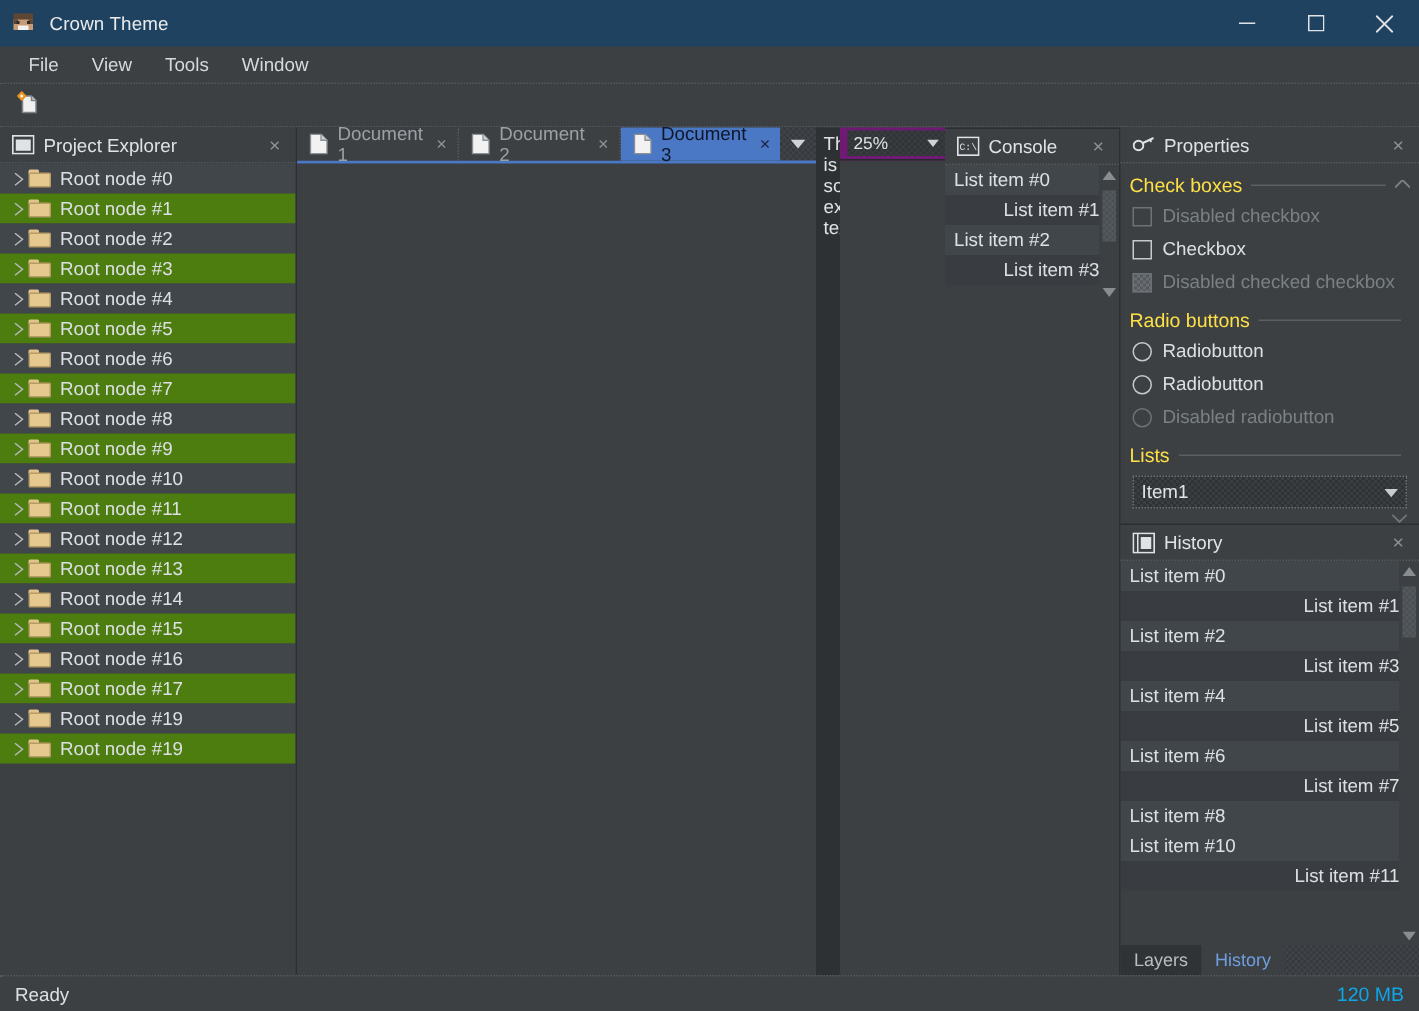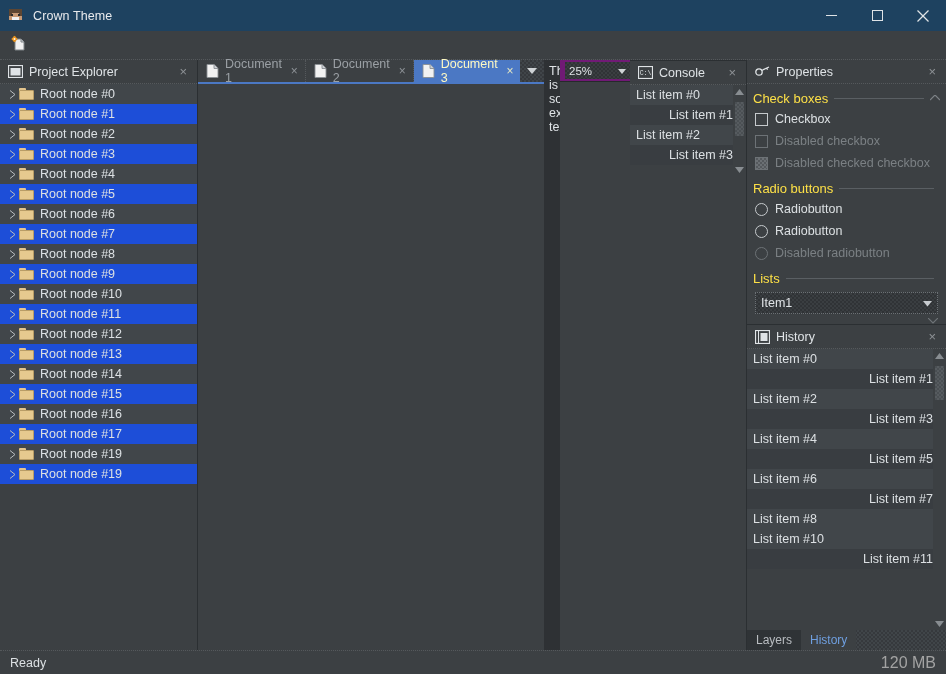--- a/index.html
+++ b/index.html
@@ -50,39 +50,39 @@
     height: 24px; flex:0 0 24px; display:flex; align-items:center; background:#3c4043;
     border-bottom: 1px dotted #55595c; padding: 0 4px;
   }
   .panel-header .ph-icon { width:15px;height:15px;margin:0 6px 0 4px;display:flex;align-items:center;justify-content:center;flex:0 0 15px;}
   .panel-header .ph-title { font-size:12.5px; color:#dfe3e6; }
   .panel-header .ph-close { margin-left:auto; color:#8e9296; font-size:13px; padding:0 6px; line-height:1; }
 
   .tree { flex:1 1 auto; overflow:hidden; background:#3c4043; }
   .tree-row { height:20px; display:flex; align-items:center; padding-left:5px; font-size:12.5px; color:#dce0e3; }
   .tree-row.alt { background:#41464a; }
-  .tree-row.norm { background:#1d4ed8; }
+  .tree-row.norm { background:#4d7c0f; }
   .tw { width:14px; flex:0 0 14px; display:flex; align-items:center; justify-content:center; }
   .tw svg { display:block; }
   .folder { width:15px; height:12px; flex:0 0 15px; margin-right:6px; position:relative; }
   .folder .tab { position:absolute; left:0; top:0; width:7px; height:3px; background:#e3c48d; border-radius:1px 1px 0 0;}
   .folder .bdy { position:absolute; left:0; top:2px; width:15px; height:10px; background:#e6c98f; border:1px solid #b89c66; border-radius:1px;}
 
   
   .center { flex:1 1 auto; display:flex; min-width:0; background:#3c4043; }
   .tabbar { height:24px; flex:0 0 24px; display:flex; align-items:stretch;
             background-color:#36393d;
             background-image:
               linear-gradient(45deg,#404549 25%,transparent 25%,transparent 75%,#404549 75%),
               linear-gradient(45deg,#404549 25%,transparent 25%,transparent 75%,#404549 75%);
             background-size:4px 4px; background-position:0 0,2px 2px;
             border-bottom: 2px solid #4b78c4; position:relative; }
   .doc-tab { display:flex; align-items:center; padding:0 7px 0 8px; font-size:12.5px; color:#9ba0a5;
              background:#3c4043; border-right:1px dotted #55595c; }
-  .doc-tab.active { background:#4b78c4; color:#fef9c3; border-right:none; }
+  .doc-tab.active { background:#4b78c4; color:#0f172a; border-right:none; }
   .doc-tab .dt-icon { width:13px;height:14px;margin-right:6px;flex:0 0 13px;}
   .doc-tab .dt-close { margin-left:8px; font-size:12px; line-height:1; opacity:.85; }
   .tabbar-spacer { flex:1 1 auto; }
   .tabbar-menu { width:26px; display:flex; align-items:center; justify-content:center; color:#cfd3d6; }
 
   .editor { flex:1 1 auto; background:#2e3134; padding:4px 0 0 5px; overflow:hidden; position:relative; }
   .editor-text { font-size:12.5px; color:#dfe3e6; }
 
   .zoombar { height:22px; flex:0 0 22px; background:#701a75; display:flex; align-items:center; padding-left:5px;
              border-bottom:1px solid #26292b; }
@@ -160,21 +160,21 @@
                  linear-gradient(45deg,#404549 25%,transparent 25%,transparent 75%,#404549 75%),
                  linear-gradient(45deg,#404549 25%,transparent 25%,transparent 75%,#404549 75%);
                background-size:4px 4px; background-position:0 0,2px 2px; }
   .dock-tab { display:flex; align-items:center; padding:0 9px; font-size:12px; color:#b9bdc1; background:#2f3336; }
   .dock-tab.active { color:#6f9fe0; background:#3c4043; }
 
   
   .statusbar { height:24px; flex:0 0 24px; background:#3c4043; display:flex; align-items:center;
                border-top:1px dotted #55595c; padding:0 10px; }
   .status-left { font-size:12.5px; color:#dce0e3; }
-  .status-right { margin-left:auto; font-size:16px; color:#a3a3a3; }
+  .status-right { margin-left:auto; font-size:13px; color:#0ea5e9; }
 </style>
 </head>
 <body>
 
 <div class="app">
 
   <div class="titlebar">
     <div class="app-icon">
       <svg width="17" height="17" viewBox="0 0 17 17">
         <rect x="2" y="2" width="13" height="4" fill="#5e4632"></rect>
@@ -200,20 +200,26 @@
       </div>
       <div class="win-btn">
         <svg width="12" height="12" viewBox="0 0 12 12">
             <line x1="0.5" y1="0.5" x2="11.5" y2="11.5" stroke="#dfe3e6" stroke-width="1.2"></line>
             <line x1="11.5" y1="0.5" x2="0.5" y2="11.5" stroke="#dfe3e6" stroke-width="1.2"></line>
           </svg>
       </div>
     </div>
   </div>
 
+  <div class="menubar">
+    <div class="menu-item">File</div>
+    <div class="menu-item">View</div>
+    <div class="menu-item">Tools</div>
+    <div class="menu-item">Window</div>
+  </div>
 
   <div class="toolbar">
     <div class="tb-btn">
       <span>
         <svg width="18" height="18" viewBox="0 0 18 18">
           <path d="M6 5 h6 l3 3 v8 h-9 z" fill="#f0f0f0" stroke="#7d8286" stroke-width="1"></path>
           <path d="M12 5 v3 h3" fill="#c9cdd1" stroke="#7d8286" stroke-width="1"></path>
           <g fill="#e8941f">
             <rect x="3" y="4" width="5" height="2"></rect>
               <rect x="4.5" y="2.5" width="2" height="5"></rect>
@@ -592,27 +598,27 @@
 
         <div class="grp-head">
           <span class="grp-title">Check boxes</span>
           <span class="grp-line"></span>
           <span class="grp-chev">
             <svg width="10" height="6" viewBox="0 0 10 6">
                 <path d="M0 5 L5 0 L10 5" fill="none" stroke="#7d8286" stroke-width="1.2"></path>
               </svg>
           </span>
         </div>
+        <div class="row-ctl disabled">
+          <span class="cb dis"></span>
+          <span>Disabled checkbox</span>
+        </div>
         <div class="row-ctl">
           <span class="cb"></span>
           <span>Checkbox</span>
-        </div>
-        <div class="row-ctl disabled">
-          <span class="cb dis"></span>
-          <span>Disabled checkbox</span>
         </div>
         <div class="row-ctl disabled">
           <span class="cb dischecked"></span>
           <span>Disabled checked checkbox</span>
         </div>
 
         <div class="grp-head">
           <span class="grp-title">Radio buttons</span>
           <span class="grp-line"></span>
         </div>

